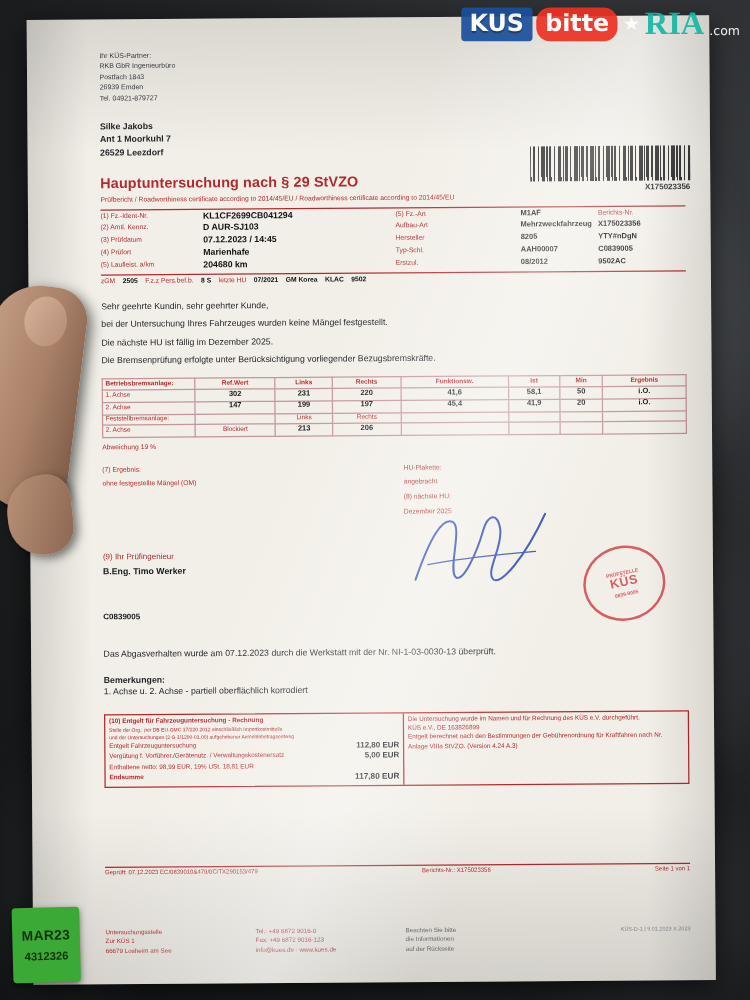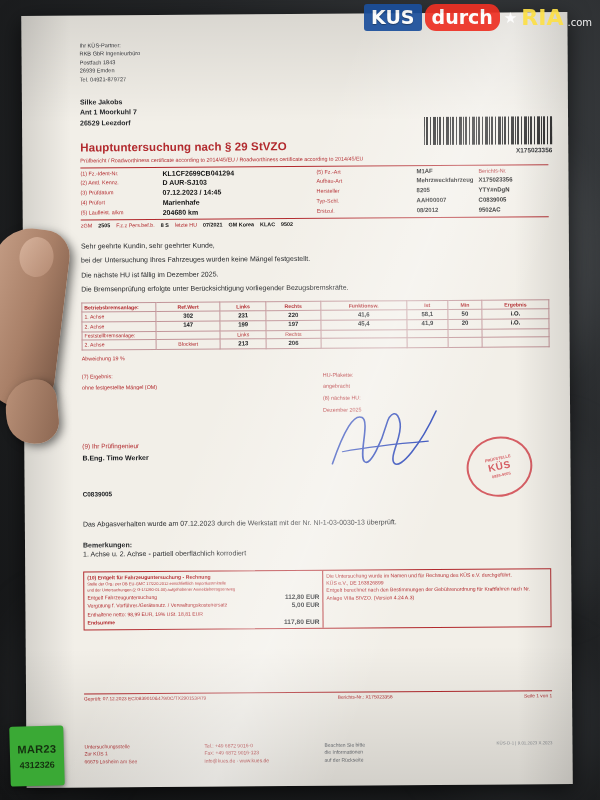--- a/index.html
+++ b/index.html
@@ -40,21 +40,21 @@
   .wm-kus {
     background:#1b4f9c; color:#fff; font-weight:bold; font-size:19px;
     padding:2px 7px 3px 7px; border-radius:3px; letter-spacing:0px;
     text-shadow:0 1px 1px rgba(0,0,0,.4);
   }
   .wm-auto {
     background:#ee3124; color:#fff; font-weight:bold; font-size:19px;
     padding:2px 7px 3px 7px; border-radius:11px;
   }
   .wm-star { color:#fff; font-size:15px; margin:0 1px; }
-  .wm-ria { color:#fde047; font-weight:bold; font-size:22px; }
+  .wm-ria { color:#14b8a6; font-weight:bold; font-size:26px;font-family:Liberation Serif, serif; }
   .wm-dot { color:#fff; font-size:10px; margin-left:1px; align-self:flex-end; padding-bottom:3px;}
 
   
   .thumb {
     position:absolute;
     left:-14px; top:228px;
     width:76px; height:180px;
     background:linear-gradient(100deg,#c59e86 0%,#a87f67 55%,#7c5a47 100%);
     border-radius:40px 26px 30px 46px;
     transform:rotate(7deg);
@@ -490,17 +490,17 @@
   </div>
 </div>
 
 <div class="sticker">
   <div class="mon">MAR23</div>
   <div class="num">4312326</div>
 </div>
 
 <div class="watermark">
   <span class="wm-kus">KUS</span>
-  <span class="wm-auto">durch</span>
+  <span class="wm-auto">bitte</span>
   <span class="wm-star">★</span>
   <span class="wm-ria">RIA</span>
   <span class="wm-dot">.com</span>
 </div>
 
 </body></html>

